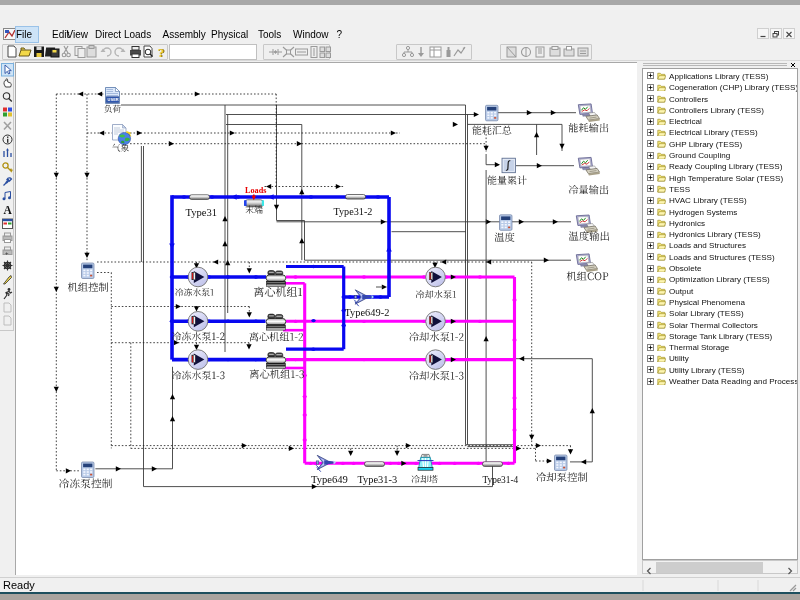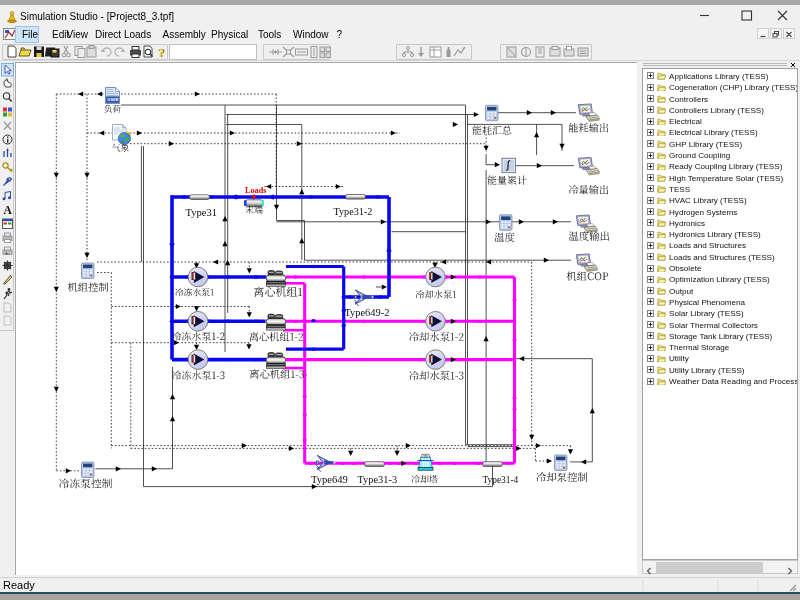--- a/index.html
+++ b/index.html
@@ -1,21 +1,21 @@
 <!DOCTYPE html>
 <html><head><meta charset="utf-8"><style>
 *{margin:0;padding:0;box-sizing:border-box}
 body{width:800px;height:600px;overflow:hidden;font-family:"Liberation Sans",sans-serif;background:#f0f0f0}
 #win{position:relative;width:800px;height:600px;background:#f0f0f0}
 #topstrip{position:absolute;left:0;top:0;width:800px;height:5px;background:#a8a8a8}
 #titlebar{position:absolute;left:0;top:5px;width:800px;height:21px;background:#f0f0f0}
 #titlebar .tt{position:absolute;left:20px;top:6px;font-size:10px;color:#000}
 #menubar{position:absolute;left:0;top:26px;width:800px;height:17px;background:#f0f0f0}
 .mi{position:absolute;top:1px;font-size:10px;color:#000;height:15px;line-height:15px}
-.mi.hl{background:#cde3f7;outline:1px solid #9ac2e8;text-align:right}
+.mi.hl{background:#cde3f7;outline:1px solid #9ac2e8;text-align:left}
 .mdib{position:absolute;top:2px;width:12px;height:11px;border:1px solid #cfcfcf;background:#f6f6f6}
 .mdib svg{position:absolute;left:0;top:0}
 #toolbar{position:absolute;left:0;top:43px;width:800px;height:18px;background:#f0f0f0;border-bottom:1px solid #d8d8d8}
 .tgrp{position:absolute;top:1px;height:15.5px;border:1px solid #c8c8c8;background:#efefef;border-radius:1px}
 .tfield{position:absolute;left:169px;top:1px;width:88px;height:15.5px;background:#fff;border:1px solid #c0c0c0}
 .tbi{position:absolute;top:2px}
 #leftbar{position:absolute;left:0;top:62px;width:14px;height:269px;background:#f0f0f0;border-right:1px solid #c8c8c8;border-bottom:1px solid #c8c8c8}
 .lbi{position:absolute;left:0.5px}
 #canvasbg{position:absolute;left:15px;top:62px;width:622px;height:513px;background:#fff;border-right:1px solid #888;border-bottom:1px solid #888}
 #dg{position:absolute;left:0;top:0}
@@ -32,35 +32,20 @@
 .sbtn svg{margin:1px}
 .sthumb{position:absolute;left:13px;top:0.5px;width:107px;height:11.5px;background:#cdcdcd}
 #statusbar{position:absolute;left:0;top:577px;width:800px;height:30px;background:#f0f0f0;border-top:1px solid #d0d0d0}
 #statusbar .rd{position:absolute;left:3px;top:1px;font-size:11px;color:#000}
 #dkline{position:absolute;left:0;top:592px;width:800px;height:2px;background:#1d4f5e}
 #btm{position:absolute;left:0;top:594px;width:800px;height:6px;background:#a9a49f}
 svg text{white-space:pre}
 </style></head><body>
 <div id="win">
 <div id="topstrip"></div>
-<div id="titlebar">
-<svg width="10" height="12" style="position:absolute;left:7px;top:6px" viewBox="0 0 10 12">
-        <circle cx="5" cy="2.2" r="1.8" fill="#f2c218" stroke="#8a6a00" stroke-width="0.5"></circle>
-        <path d="M4,4 L6,4 L8.5,10 L1.5,10 Z" fill="#e8b810" stroke="#8a6a00" stroke-width="0.5"></path>
-        <ellipse cx="5" cy="10.5" rx="4" ry="1.4" fill="#c89608" stroke="#8a6a00" stroke-width="0.5"></ellipse>
-        <circle cx="1.2" cy="10" r="0.9" fill="#e87818"></circle>
-        <circle cx="8.8" cy="10" r="0.9" fill="#e87818"></circle>
-      </svg>
-<span class="tt">Simulation Studio - [Project8_3.tpf]</span>
-<svg width="120" height="21" style="position:absolute;left:680px;top:0" viewBox="0 0 120 21">
-<line x1="20" y1="10.5" x2="29" y2="10.5" stroke="#333" stroke-width="1.1"></line>
-<rect x="62" y="6" width="9.5" height="9" fill="none" stroke="#333" stroke-width="1.1"></rect>
-<path d="M98,6 L107,15 M107,6 L98,15" stroke="#333" stroke-width="1.1"></path>
-</svg>
-</div>
 <div id="menubar">
       <svg width="16" height="14" style="position:absolute;left:3px;top:1px">
         <rect x="0.5" y="1.5" width="14" height="11" fill="#f8f8f8" stroke="#888"></rect>
         <path d="M2,11 L6,5 L9,9 L12,3" stroke="#b03030" stroke-width="1.3" fill="none"></path>
         <rect x="2" y="3" width="4" height="3" fill="#3355bb"></rect>
       </svg>
       <span class="mi hl" style="left:16px;width:22px">File</span>
       <span class="mi" style="left:52px">Edit</span>
       <span class="mi" style="left:66.6px">View</span>
       <span class="mi" style="left:95px">Direct Loads</span>

